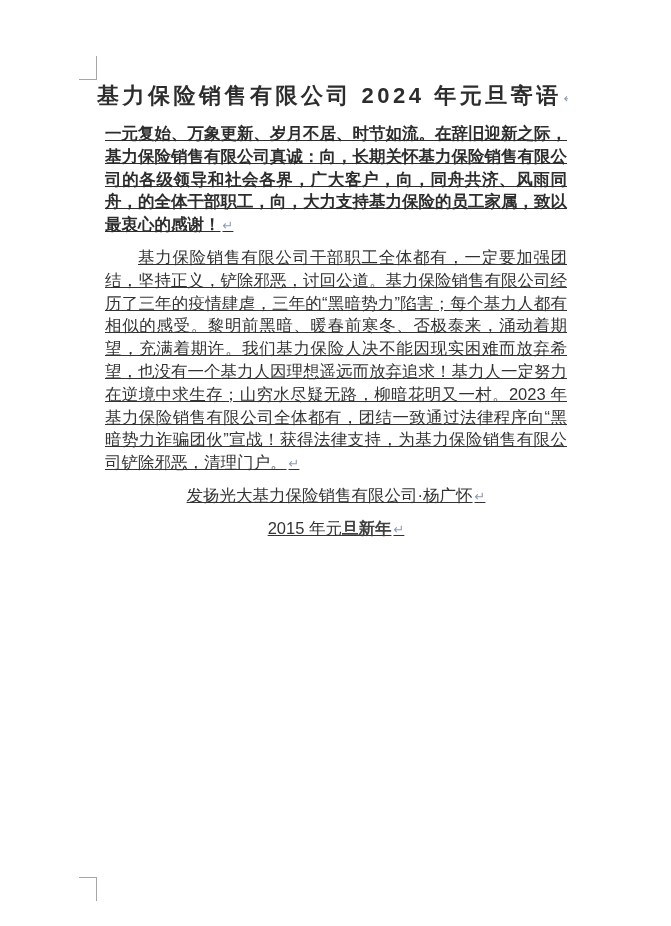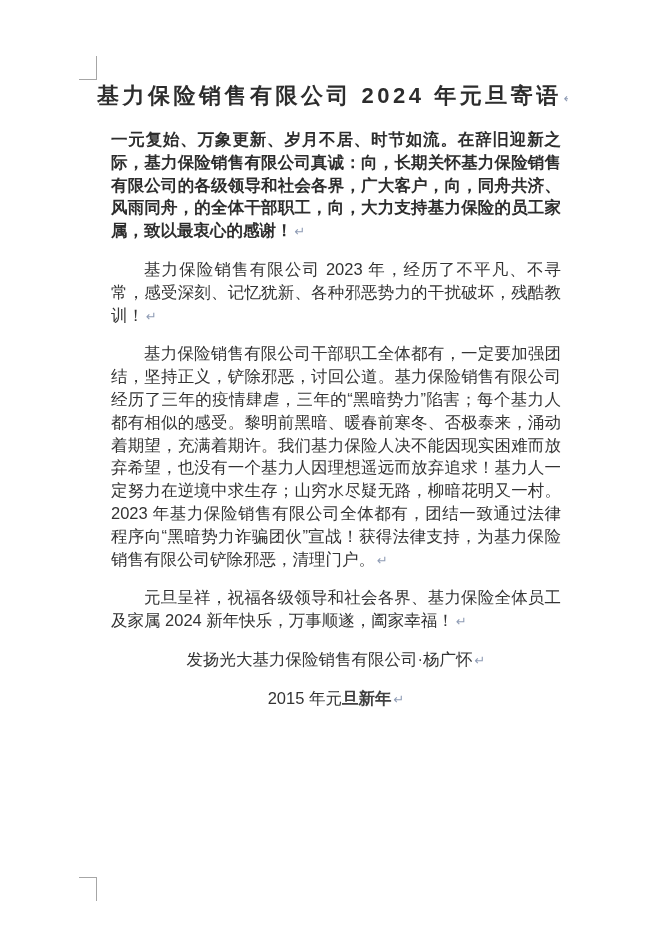--- a/index.html
+++ b/index.html
@@ -40,21 +40,22 @@
     margin: 0;
     font-size: 22px;
     font-weight: bold;
     letter-spacing: 3.5px;
     line-height: 31px;
     color: #2d2d2d;
     white-space: nowrap;
     text-align: left;
   }
   .content p {
-    margin: 14px;
+    margin: 8px;
+    text-decoration: underline;
   }
   .p-bold { font-weight: bold; color: #2d2d2d; }
   .indent { text-indent: 2em; }
   .center { text-align: center; }
   .bold-part { font-weight: bold; color: #404040; }
   .pmark {
     color: #8f9cb5;
     font-size: 13px;
     font-weight: normal;
     font-family: "DejaVu Sans", sans-serif;
@@ -70,26 +71,24 @@
   <div class="crop tr"></div>
   <div class="crop bl"></div>
   <div class="crop br"></div>
 
   <div class="content">
 
     <h1 class="title"><span>基力保险销售有限公司 2024 年元旦寄语</span><span class="pmark">↵</span></h1>
 
     <p class="p-bold"><span>一元复始、万象更新、岁月不居、时节如流。在辞旧迎新之际，基力保险销售有限公司真诚：向，长期关怀基力保险销售有限公司的各级领导和社会各界，广大客户，向，同舟共济、风雨同舟，的全体干部职工，向，大力支持基力保险的员工家属，致以最衷心的感谢！</span><span class="pmark">↵</span></p>
 
-    <p class="indent"><span>基力保险销售有限公司 2023 年，经历了不平凡、不寻常，感受深刻、记忆犹新、各种邪恶势力的干扰破坏，残酷教训！</span><span class="pmark">↵</span></p>
 
 
     <p class="indent"><span>基力保险销售有限公司干部职工全体都有，一定要加强团结，坚持正义，铲除邪恶，讨回公道。基力保险销售有限公司经历了三年的疫情肆虐，三年的“黑暗势力”陷害；每个基力人都有相似的感受。黎明前黑暗、暖春前寒冬、否极泰来，涌动着期望，充满着期许。我们基力保险人决不能因现实困难而放弃希望，也没有一个基力人因理想遥远而放弃追求！基力人一定努力在逆境中求生存；山穷水尽疑无路，柳暗花明又一村。2023 年基力保险销售有限公司全体都有，团结一致通过法律程序向“黑暗势力诈骗团伙”宣战！获得法律支持，为基力保险销售有限公司铲除邪恶，清理门户。</span><span class="pmark">↵</span></p>
 
 
-    <p class="indent"><span>元旦呈祥，祝福各级领导和社会各界、基力保险全体员工及家属 2024 新年快乐，万事顺遂，阖家幸福！</span><span class="pmark">↵</span></p>
 
     <p class="center"><span>发扬光大基力保险销售有限公司·杨广怀</span><span class="pmark">↵</span></p>
 
     <p class="center"><span>2015 年元</span><span class="bold-part">旦新年</span><span class="pmark">↵</span></p>
 
   </div>
 </div>
 
 </body></html>

